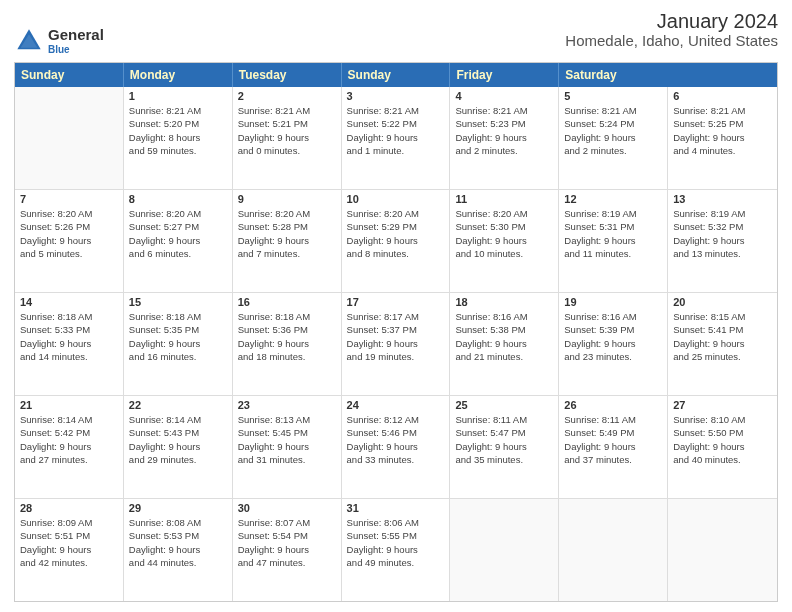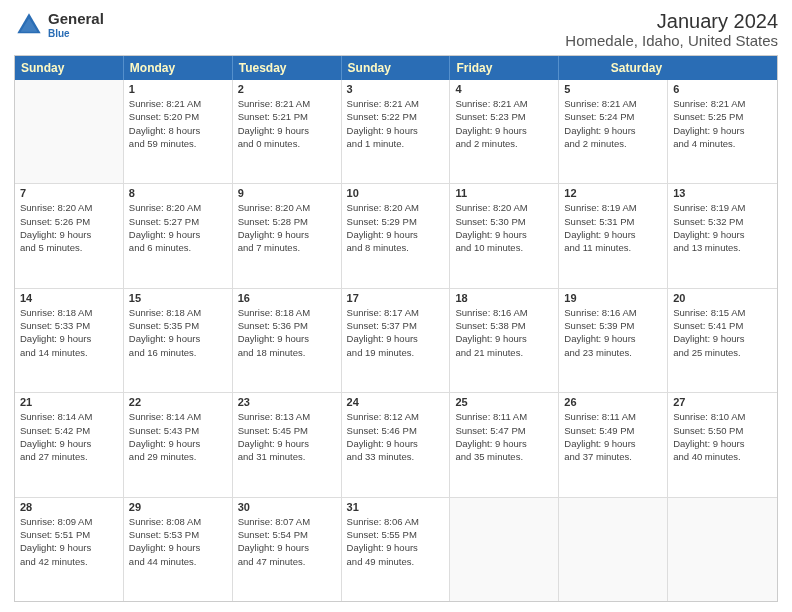--- a/index.html
+++ b/index.html
@@ -20,20 +20,21 @@
     .header {
       display: flex;
       justify-content: space-between;
       align-items: flex-start;
       margin-bottom: 6px;
     }
     .logo {
       display: flex;
       align-items: center;
       gap: 4px;
+      margin-top: 16px;
     }
     .logo-text {
       display: flex;
       flex-direction: column;
       line-height: 1.1;
     }
     .logo-general {
       font-size: 15px;
       font-weight: bold;
       color: #333;
@@ -74,21 +75,20 @@
     .cal-header-cell {
       color: #fef9c3;
       font-size: 12px;
       font-weight: bold;
       padding: 5px 6px;
       text-align: left;
       border-right: 1px solid #5590cc;
     }
     .cal-header-cell:last-child {
       border-right: none;
-      text-align: right;
     }
     .cal-body {
       flex: 1;
       display: flex;
       flex-direction: column;
     }
     .cal-row {
       display: grid;
       grid-template-columns: repeat(7, 1fr);
       flex: 1;

